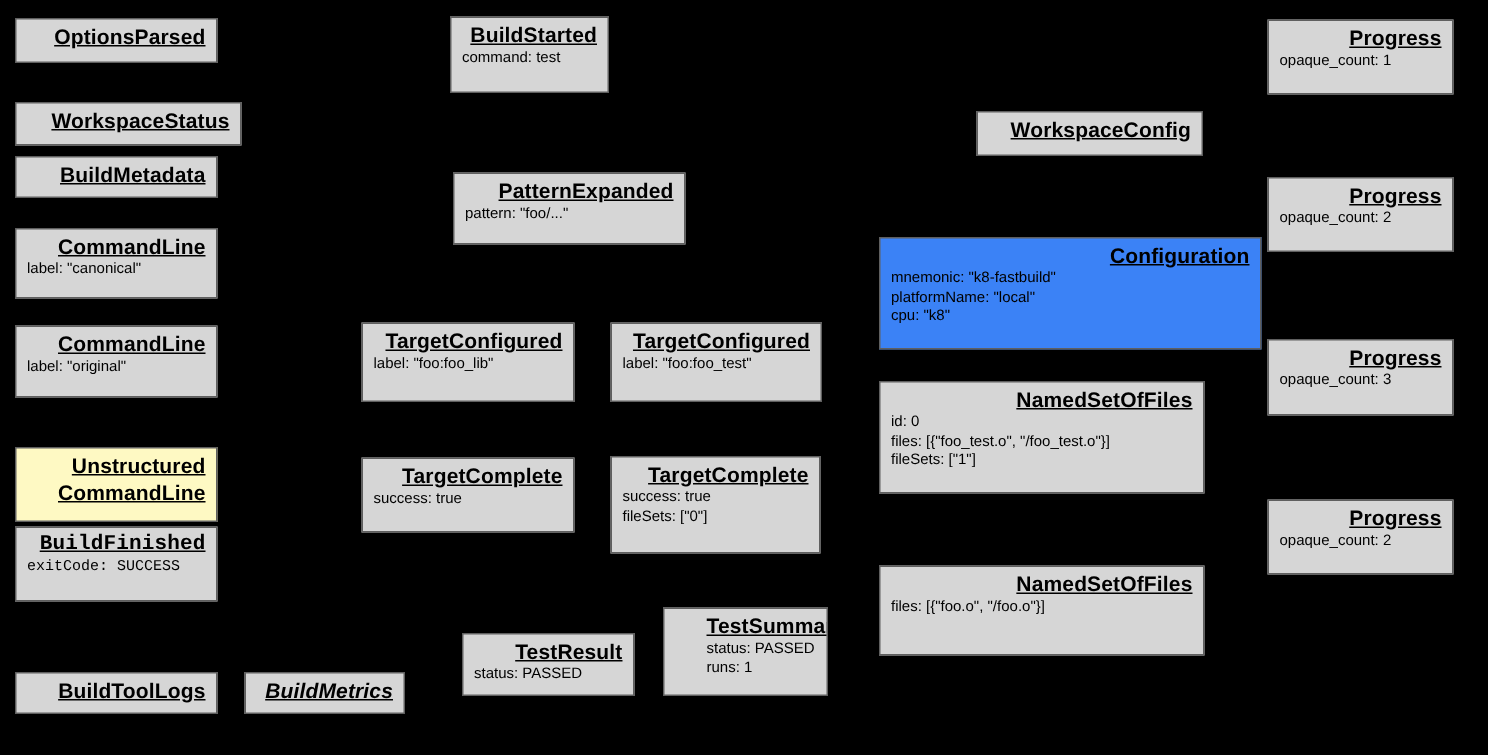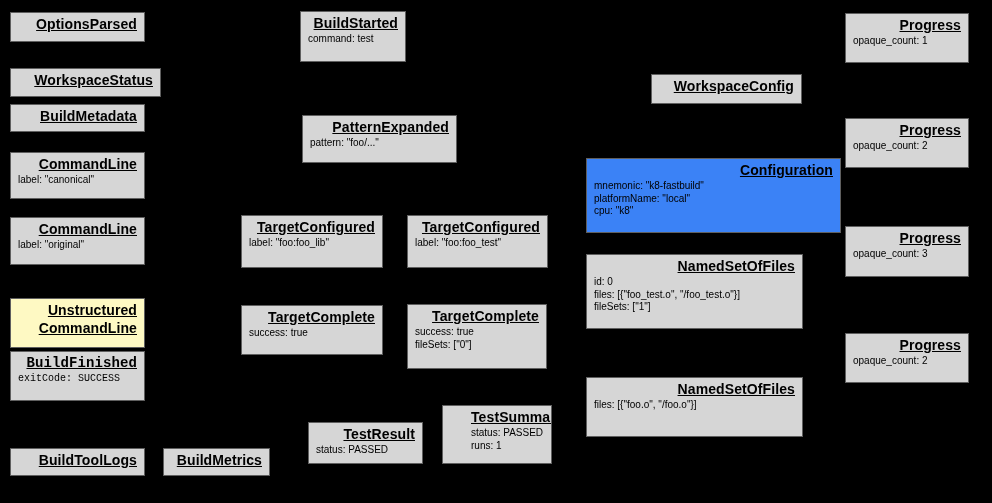--- a/index.html
+++ b/index.html
@@ -64,21 +64,21 @@
       <div class="node-title">Unstructured
 CommandLine</div>
     </div>
     <div class="node" style="left: 10px; top: 351px; width: 135px; height: 50px; background: rgb(214, 214, 214); border-color: rgb(95, 95, 95); color: rgb(0, 0, 0); font-family: Liberation Mono, monospace;">
       <div class="node-title">BuildFinished</div>
       <div class="node-line">exitCode: SUCCESS</div>
     </div>
     <div class="node" style="left: 10px; top: 448px; width: 135px; height: 28px; background: rgb(214, 214, 214); border-color: rgb(95, 95, 95); color: rgb(0, 0, 0);">
       <div class="node-title">BuildToolLogs</div>
     </div>
-    <div class="node" style="left: 163px; top: 448px; width: 107px; height: 28px; background: rgb(214, 214, 214); border-color: rgb(95, 95, 95); color: rgb(0, 0, 0);">
+    <div class="node" style="left: 163px; top: 448px; width: 107px; height: 28px; background: rgb(214, 214, 214); border-color: rgb(95, 95, 95); color: rgb(0, 0, 0); font-style: italic;">
       <div class="node-title">BuildMetrics</div>
     </div>
     <div class="node" style="left: 300px; top: 11px; width: 106px; height: 51px; background: rgb(214, 214, 214); border-color: rgb(95, 95, 95); color: rgb(0, 0, 0);">
       <div class="node-title">BuildStarted</div>
       <div class="node-line">command: test</div>
     </div>
     <div class="node" style="left: 302px; top: 115px; width: 155px; height: 48px; background: rgb(214, 214, 214); border-color: rgb(95, 95, 95); color: rgb(0, 0, 0);">
       <div class="node-title">PatternExpanded</div>
       <div class="node-line">pattern: "foo/..."</div>
     </div>

